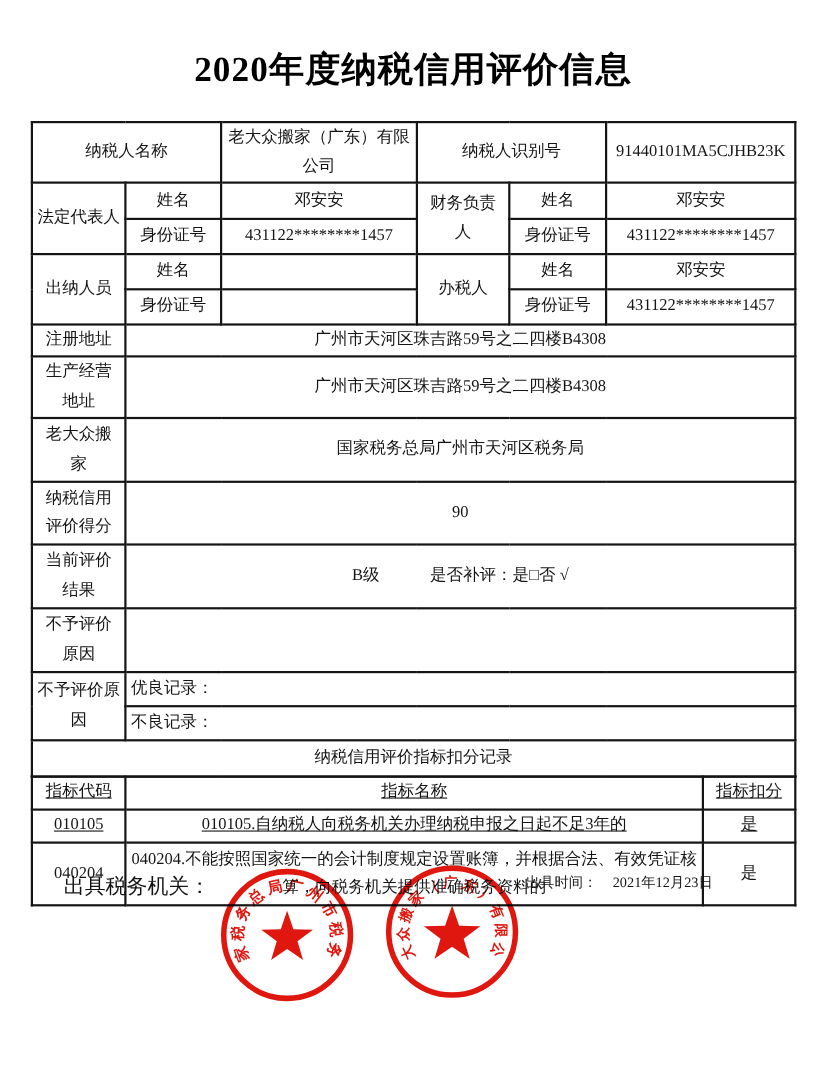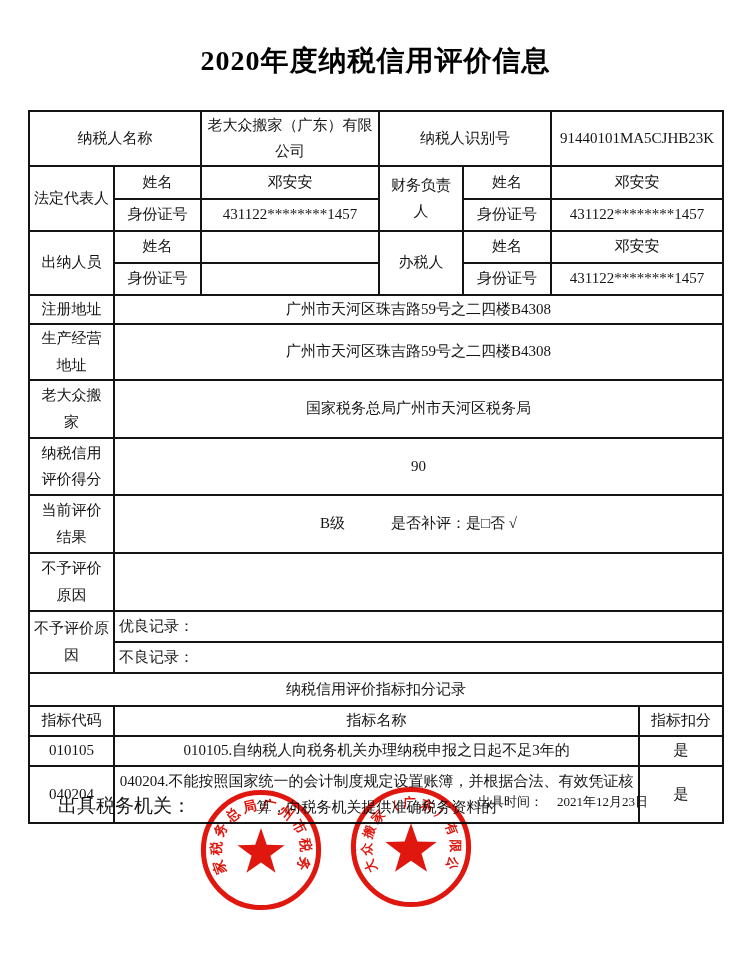--- a/index.html
+++ b/index.html
@@ -2,34 +2,34 @@
 <html><head>
 <meta charset="utf-8">
 <style>
   html,body{margin:0;padding:0;background:#ffffff;}
   .page{
     position:relative;width:751px;height:969px;background:#fff;overflow:hidden;
     font-family:"Liberation Serif","DejaVu Serif",serif;color:#141414;
   }
   .title{
     margin:0;padding-top:42px;text-align:center;
-    font-size:28px;font-weight:bold;letter-spacing:1px;color:#000;
+    font-size:32px;font-weight:bold;letter-spacing:1px;color:#000;
   }
   .tables{position:absolute;left:28px;top:110px;width:694px;}
   table{border-collapse:collapse;table-layout:fixed;width:694px;}
   table.indicators{margin-top:-2px;}
   td{
     border:2px solid #141414;text-align:center;vertical-align:middle;
     font-size:15px;line-height:1.75;padding:0 4px;overflow:hidden;
   }
   td.left{text-align:left;}
   .lbl4{display:inline-block;max-width:63px;}
   .h52 td{height:52px;} .h31 td{height:31px;} .h30 td{height:30px;}
   .h27 td{height:27px;} .h54 td{height:54px;} .h56 td{height:56px;}
-  .h55 td{height:55px;} .h29 td{height:29px;} .h28 td{height:28px;}
+  .h55 td{height:55px;} .h29 td{height:29px;} .h28 td{height:28px;text-decoration:underline;}
   .result-cell{display:flex;justify-content:center;align-items:flex-start;gap:46px;}
   .footer-issuer{position:absolute;left:58px;top:793px;font-size:19px;}
   .footer-time{position:absolute;left:478px;top:793px;font-size:13px;display:flex;gap:14px;}
   .seal{position:absolute;mix-blend-mode:multiply;}
   .seal-tax{left:194px;top:786px;}
   .seal-company{left:344px;top:783px;}
   .seal text{font-family:"Liberation Serif","DejaVu Serif",serif;font-weight:bold;}
   .seal-tax text{font-size:15px;letter-spacing:3.8px;}
   .seal-company text{font-size:14px;letter-spacing:3.4px;}
 </style>

